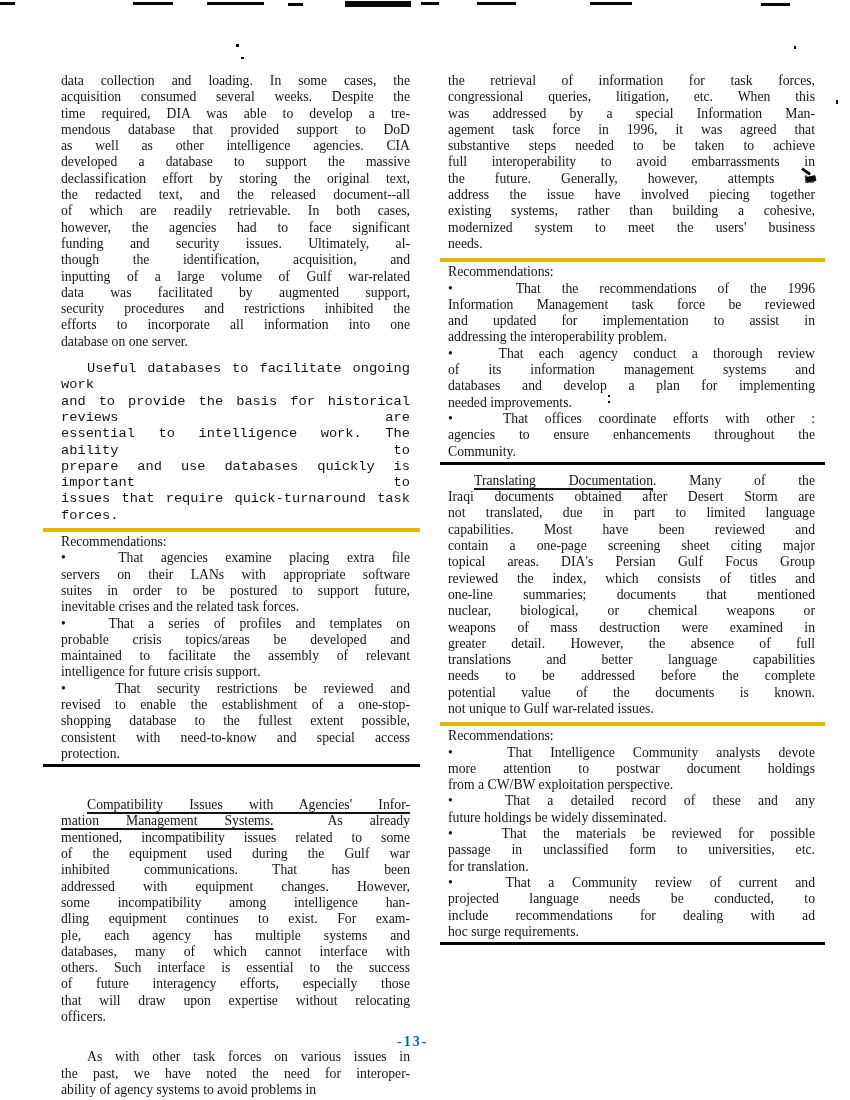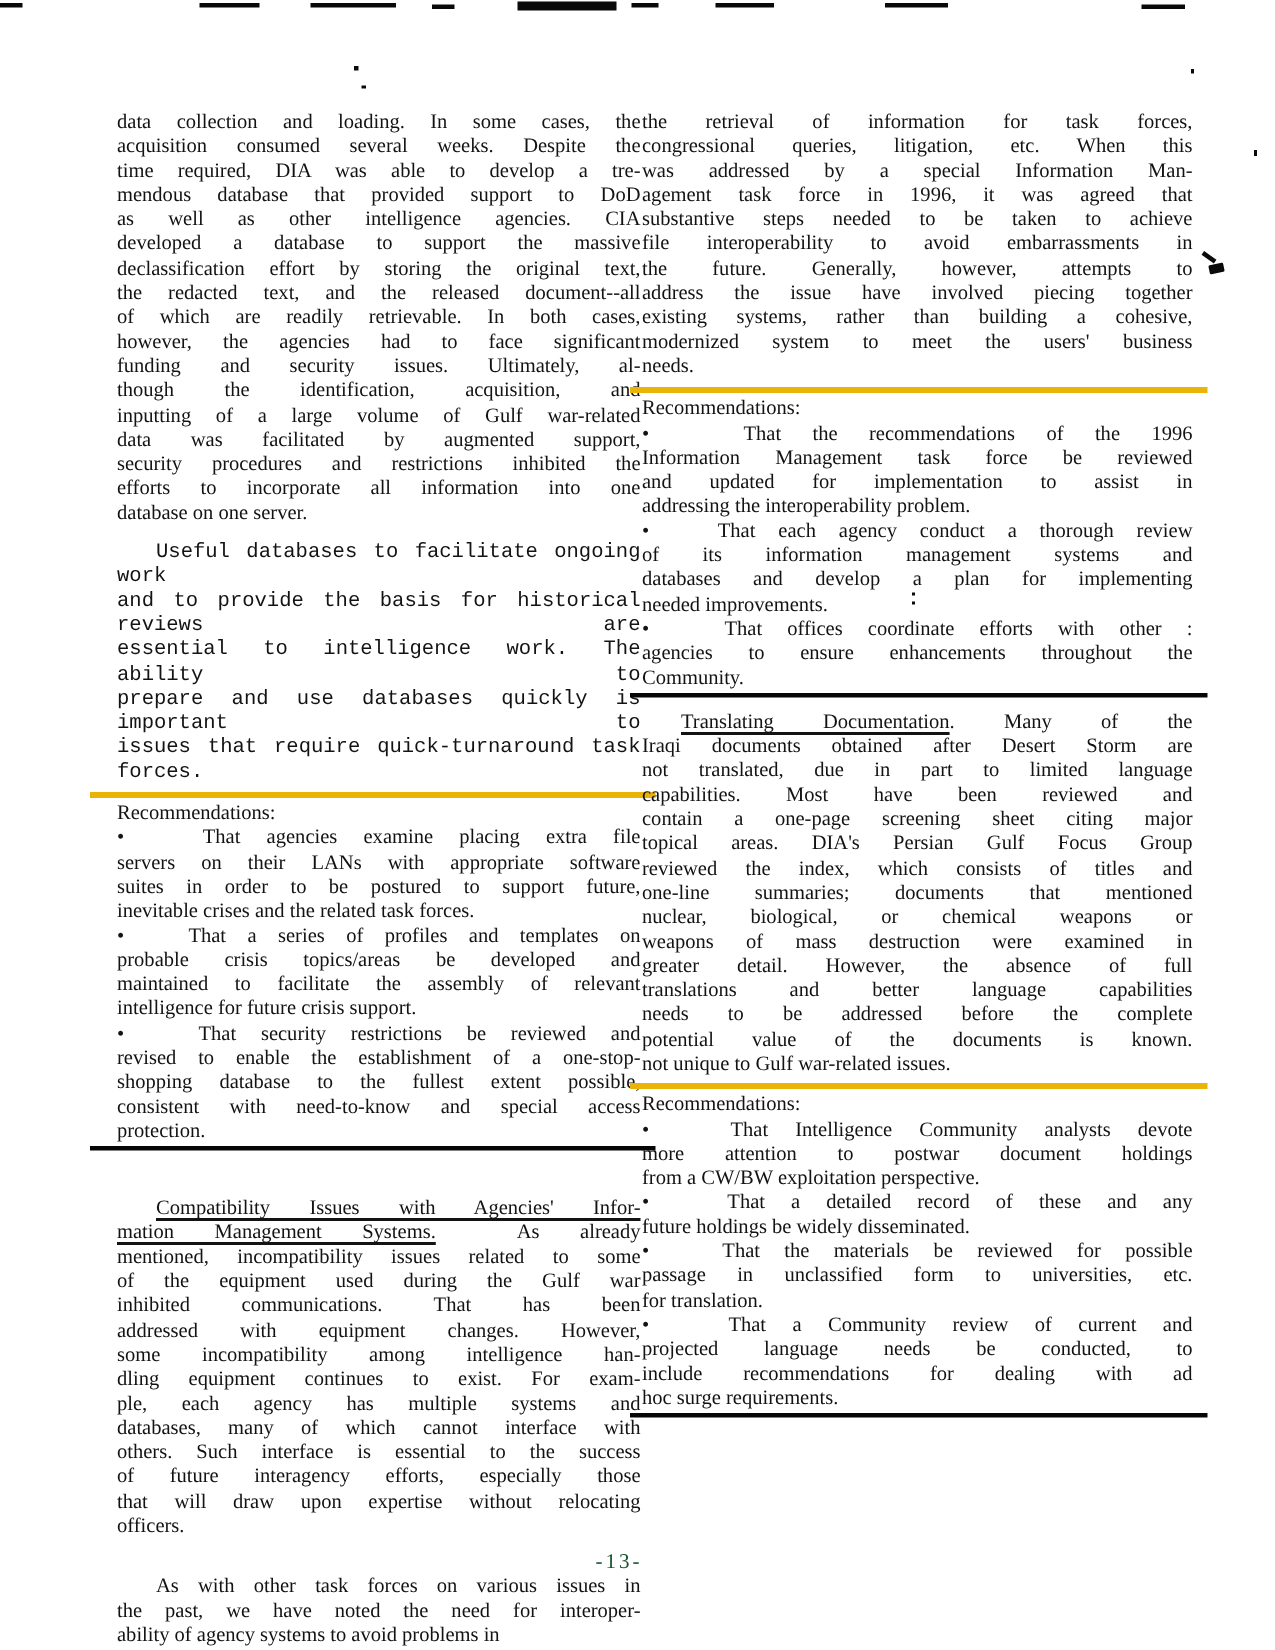--- a/index.html
+++ b/index.html
@@ -3,22 +3,22 @@
 <meta charset="utf-8">
 <style>
   * { margin:0; padding:0; box-sizing:border-box; }
   html,body { background:#ffffff; }
   body {
     width:850px; height:1100px; position:relative; overflow:hidden;
     font-family:"Liberation Serif", serif;
     color:#131313;
   }
   .col { position:absolute; top:73px; font-size:13.7px; line-height:16.3px; }
-  .col-left  { left:60px;  width:377px; }
-  .col-right { left:420px; width:385px; }
+  .col-left  { left:43px;  width:377px; }
+  .col-right { left:440px; width:385px; }
 
   .col-left  .txt { margin-left:18px; margin-right:10px; }
   .col-right .txt { margin-left:8px;  margin-right:10px; }
 
   
   .block > div { text-align:justify; text-align-last:justify; }
   .block > div:last-child { text-align-last:left; }
   .jl { text-align:justify; text-align-last:justify; }
   .ind1, .ind > div:first-child { text-indent:26px; }
 
@@ -32,21 +32,21 @@
   .mt4  { margin-top:4px; }
   .mt5  { margin-top:5px; }
   .mt6  { margin-top:6px; }
   .mt11 { margin-top:11px;font-family:Liberation Mono, monospace; }
   .mt12 { margin-top:24px; }
   .mt16 { margin-top:8px; }
   .mt30 { margin-top:30px; }
 
   .pagenum {
     position:absolute; left:397px; top:1034px;
-    font-size:14px; letter-spacing:2px; color:#14532d;
+    font-size:14px; letter-spacing:2px; color:#0369a1;font-weight:bold;
   }
 
   .art { position:absolute; background:#0a0a0a; }
   .rot35 { transform:rotate(35deg); }
   .rotm10 { transform:rotate(-12deg); border-radius:1px; }
 </style>
 </head>
 <body>
 
 <div class="page">
@@ -152,21 +152,21 @@
       </div>
   </div>
 
   <div class="col col-right">
     <div class="txt block">
         <div>the retrieval of information for task forces,</div>
         <div>congressional queries, litigation, etc.  When this</div>
         <div>was addressed by a  special Information Man-</div>
         <div>agement task force in 1996, it was agreed that</div>
         <div>substantive steps needed to be taken to achieve</div>
-        <div>file interoperability to avoid embarrassments in</div>
+        <div>full interoperability to avoid embarrassments in</div>
         <div>the future.  Generally, however, attempts to</div>
         <div>address the issue have involved piecing together</div>
         <div>existing systems, rather than building a cohesive,</div>
         <div>modernized system to meet the users' business</div>
         <div>needs.</div>
       </div>
 
     <div class="recbox mt6">
       <div class="txt">Recommendations:</div>
       <div class="txt block">

